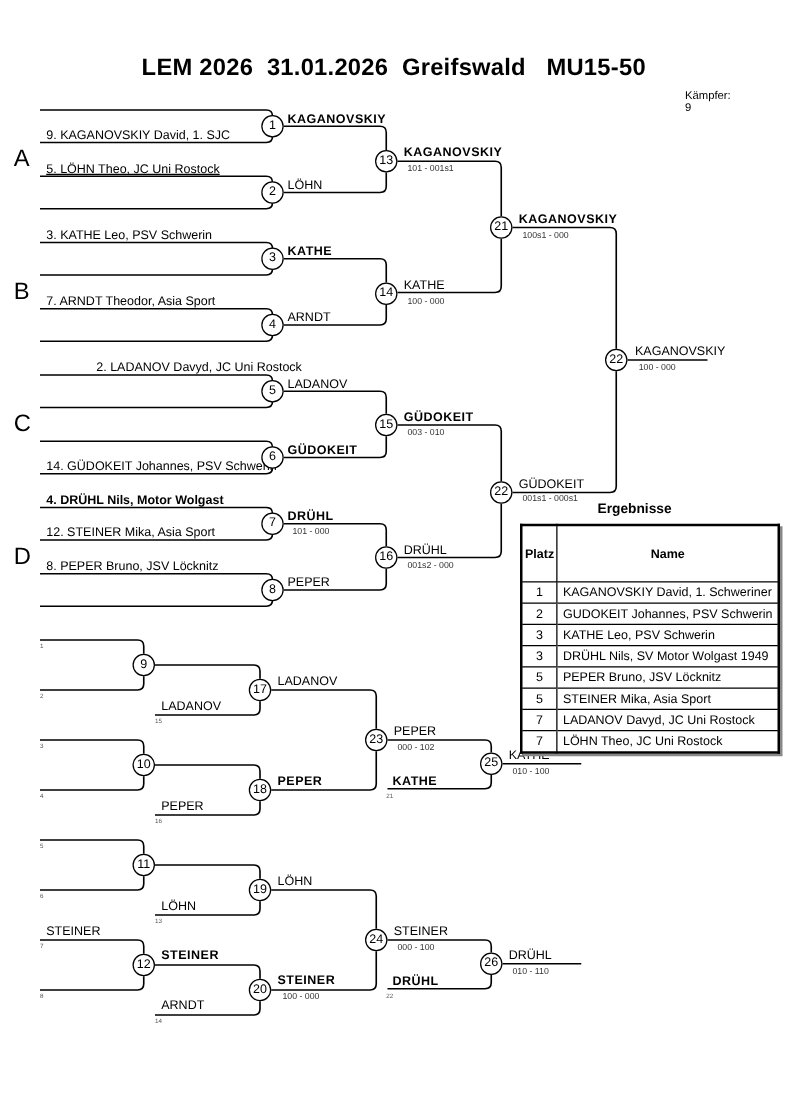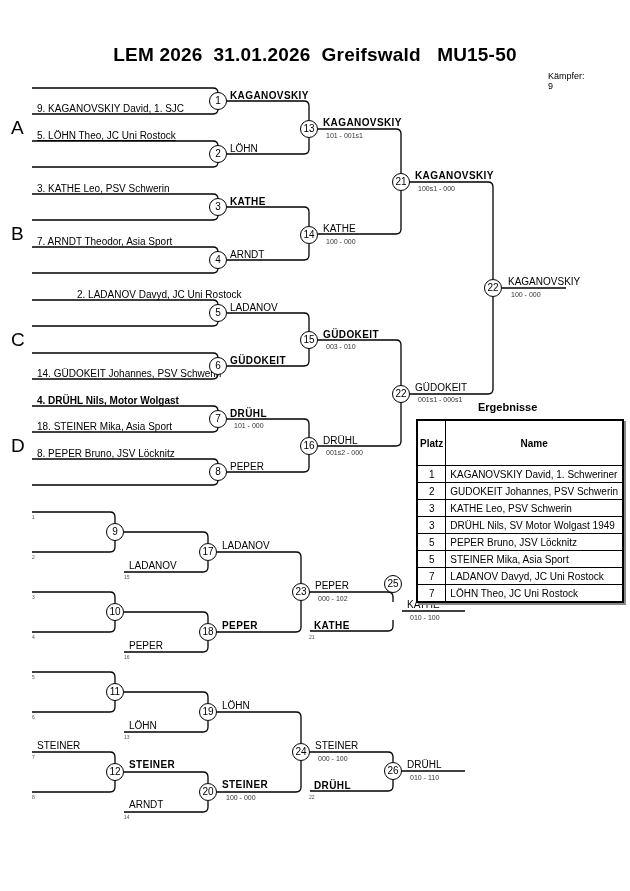--- a/index.html
+++ b/index.html
@@ -77,21 +77,21 @@
   <div class="pool" style="left:11px;top:329px;">C</div>
   <div class="pool" style="left:11px;top:435px;">D</div>
 
   <div class="lbl" style="left:37px;top:103px;">9. KAGANOVSKIY David, 1. SJC</div>
   <div class="lbl" style="left:37px;top:130px;text-decoration:underline;">5. LÖHN Theo, JC Uni Rostock</div>
   <div class="lbl" style="left:37px;top:183px;">3. KATHE Leo, PSV Schwerin</div>
   <div class="lbl" style="left:37px;top:236px;text-align:right;">7. ARNDT Theodor, Asia Sport</div>
   <div class="lbl" style="left:37px;top:289px;margin-left:40px;">2. LADANOV Davyd, JC Uni Rostock</div>
   <div class="lbl" style="left:37px;top:368px;">14. GÜDOKEIT Johannes, PSV Schwerin</div>
   <div class="lbl b" style="left:37px;top:395px;letter-spacing:0;">4. DRÜHL Nils, Motor Wolgast</div>
-  <div class="lbl" style="left:37px;top:421px;">18. STEINER Mika, Asia Sport</div>
+  <div class="lbl" style="left:37px;top:421px;">12. STEINER Mika, Asia Sport</div>
   <div class="lbl" style="left:37px;top:448px;">8. PEPER Bruno, JSV Löcknitz</div>
 
   <div class="circ" style="left:218px;top:101px;">1</div>
   <div class="circ" style="left:218px;top:154px;">2</div>
   <div class="circ" style="left:218px;top:207px;">3</div>
   <div class="circ" style="left:218px;top:260px;">4</div>
   <div class="circ" style="left:218px;top:313px;">5</div>
   <div class="circ" style="left:218px;top:366px;">6</div>
   <div class="circ" style="left:218px;top:419px;">7</div>
   <div class="circ" style="left:218px;top:472px;">8</div>
@@ -155,21 +155,21 @@
   <div class="circ" style="left:115px;top:532px;">9</div>
   <div class="circ" style="left:115px;top:612px;">10</div>
   <div class="circ" style="left:115px;top:692px;">11</div>
   <div class="circ" style="left:115px;top:772px;">12</div>
   <div class="circ" style="left:208px;top:552px;">17</div>
   <div class="circ" style="left:208px;top:632px;">18</div>
   <div class="circ" style="left:208px;top:712px;">19</div>
   <div class="circ" style="left:208px;top:792px;">20</div>
   <div class="circ" style="left:301px;top:592px;">23</div>
   <div class="circ" style="left:301px;top:752px;">24</div>
-  <div class="circ" style="left:393px;top:584px;">25</div>
+  <div class="circ" style="left:393px;top:611px;">25</div>
   <div class="circ" style="left:393px;top:771px;">26</div>
 
   <div class="lbl b" style="left:129px;top:759px;">STEINER</div>
   <div class="lbl" style="left:222px;top:540px;">LADANOV</div>
   <div class="lbl b" style="left:222px;top:620px;">PEPER</div>
   <div class="lbl" style="left:222px;top:700px;">LÖHN</div>
   <div class="lbl b" style="left:222px;top:779px;">STEINER</div>
   <div class="score" style="left:226px;top:794px;">100 - 000</div>
   <div class="lbl" style="left:315px;top:580px;">PEPER</div>
   <div class="score" style="left:318px;top:595px;">000 - 102</div>

